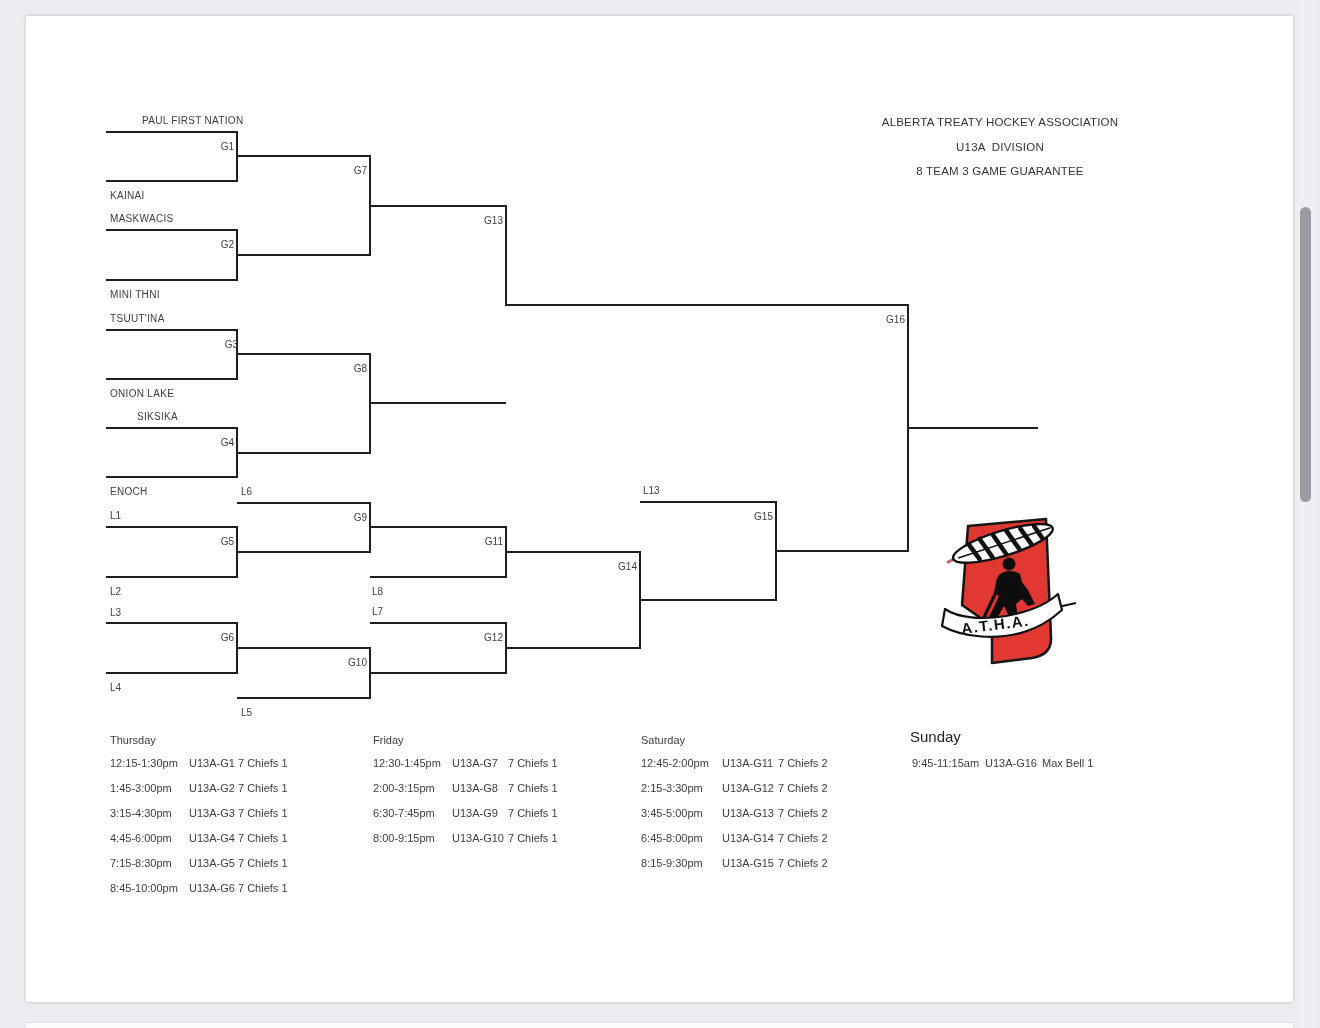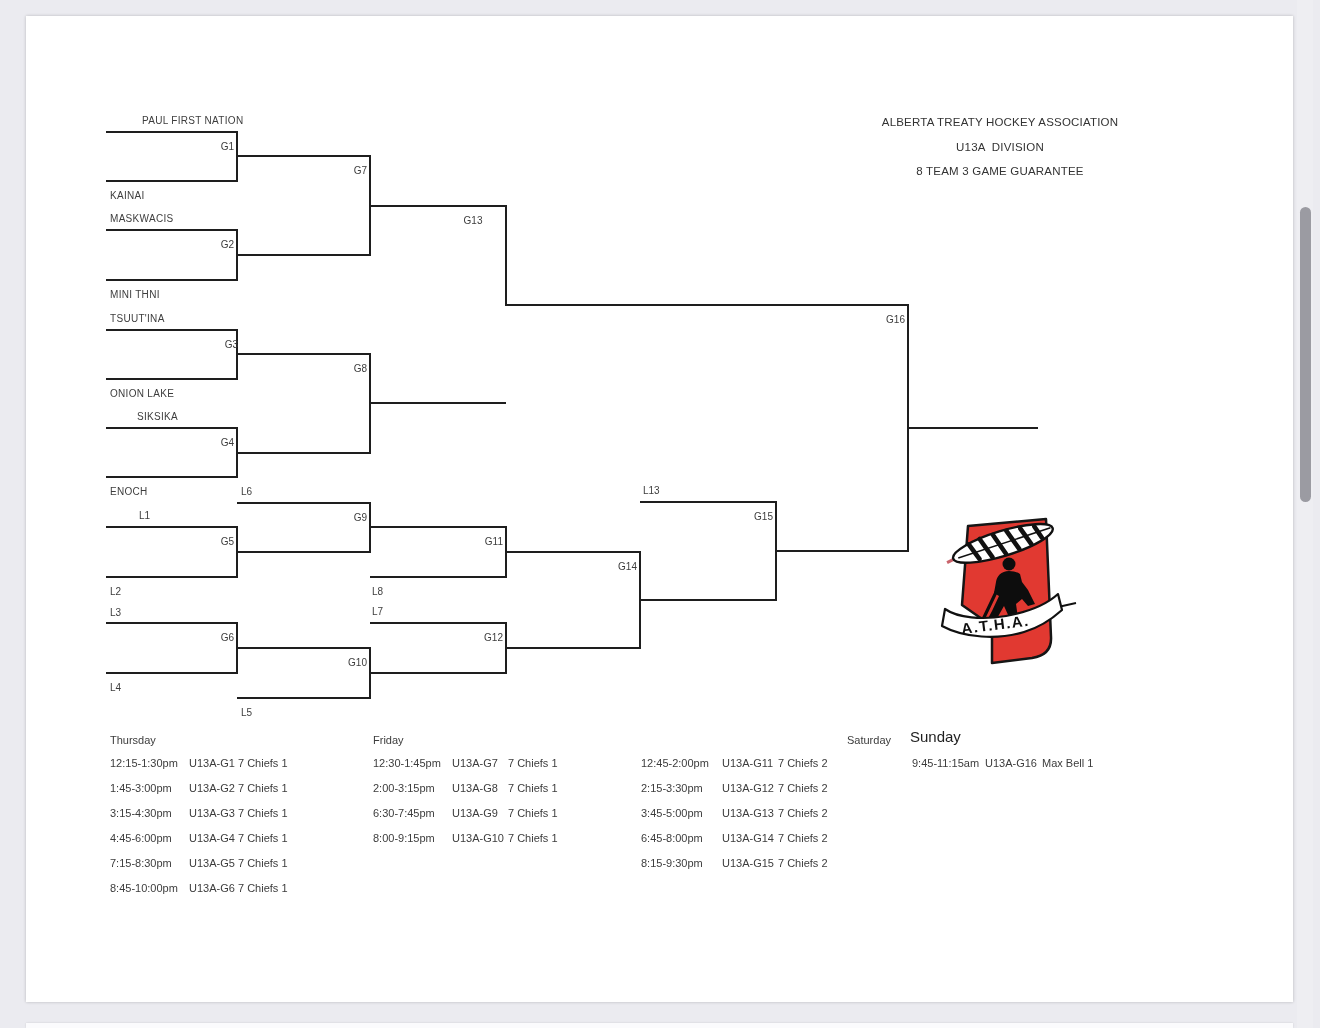--- a/index.html
+++ b/index.html
@@ -130,26 +130,26 @@
     <span class="glabel" style="left:152px;top:323px;">G3</span>
     <span class="glabel" style="left:148px;top:421px;">G4</span>
     <span class="glabel" style="left:148px;top:520px;">G5</span>
     <span class="glabel" style="left:148px;top:616px;">G6</span>
     <span class="glabel" style="left:281px;top:149px;">G7</span>
     <span class="glabel" style="left:281px;top:347px;">G8</span>
     <span class="glabel" style="left:281px;top:496px;">G9</span>
     <span class="glabel" style="left:281px;top:641px;">G10</span>
     <span class="glabel" style="left:417px;top:520px;">G11</span>
     <span class="glabel" style="left:417px;top:616px;">G12</span>
-    <span class="glabel" style="left:417px;top:199px;text-align:center;">G13</span>
+    <span class="glabel" style="left:417px;top:199px;">G13</span>
     <span class="glabel" style="left:551px;top:545px;">G14</span>
     <span class="glabel" style="left:687px;top:495px;">G15</span>
     <span class="glabel" style="left:819px;top:298px;">G16</span>
 
-    <span class="llabel" style="left:84px;top:494px;margin-left:29px;">L1</span>
+    <span class="llabel" style="left:84px;top:494px;">L1</span>
     <span class="llabel" style="left:84px;top:570px;">L2</span>
     <span class="llabel" style="left:84px;top:591px;">L3</span>
     <span class="llabel" style="left:84px;top:666px;">L4</span>
     <span class="llabel" style="left:215px;top:691px;text-align:right;">L5</span>
     <span class="llabel" style="left:215px;top:470px;">L6</span>
     <span class="llabel" style="left:346px;top:590px;">L7</span>
     <span class="llabel" style="left:346px;top:570px;">L8</span>
     <span class="llabel" style="left:617px;top:469px;">L13</span>
   </div>
 
@@ -190,21 +190,21 @@
   </div>
 
   <div class="day-col" style="left:347px;top:718px;width:250px;">
     <div class="day-h">Friday</div>
     <div class="srow"><span style="left:0">12:30-1:45pm</span><span style="left:79px">U13A-G7</span><span style="left:135px">7 Chiefs 1</span></div>
     <div class="srow"><span style="left:0">2:00-3:15pm</span><span style="left:79px">U13A-G8</span><span style="left:135px">7 Chiefs 1</span></div>
     <div class="srow"><span style="left:0">6:30-7:45pm</span><span style="left:79px">U13A-G9</span><span style="left:135px">7 Chiefs 1</span></div>
     <div class="srow"><span style="left:0">8:00-9:15pm</span><span style="left:79px">U13A-G10</span><span style="left:135px">7 Chiefs 1</span></div>
   </div>
 
-  <div class="day-col" style="left:615px;top:718px;width:250px;text-align:right;">
+  <div class="day-col" style="left:615px;top:718px;width:250px;">
     <div class="day-h">Saturday</div>
     <div class="srow"><span style="left:0">12:45-2:00pm</span><span style="left:81px">U13A-G11</span><span style="left:137px">7 Chiefs 2</span></div>
     <div class="srow"><span style="left:0">2:15-3:30pm</span><span style="left:81px">U13A-G12</span><span style="left:137px">7 Chiefs 2</span></div>
     <div class="srow"><span style="left:0">3:45-5:00pm</span><span style="left:81px">U13A-G13</span><span style="left:137px">7 Chiefs 2</span></div>
     <div class="srow"><span style="left:0">6:45-8:00pm</span><span style="left:81px">U13A-G14</span><span style="left:137px">7 Chiefs 2</span></div>
     <div class="srow"><span style="left:0">8:15-9:30pm</span><span style="left:81px">U13A-G15</span><span style="left:137px">7 Chiefs 2</span></div>
   </div>
 
   <div class="day-col" style="left:884px;top:712px;width:250px;">
     <div class="day-h big">Sunday</div>

